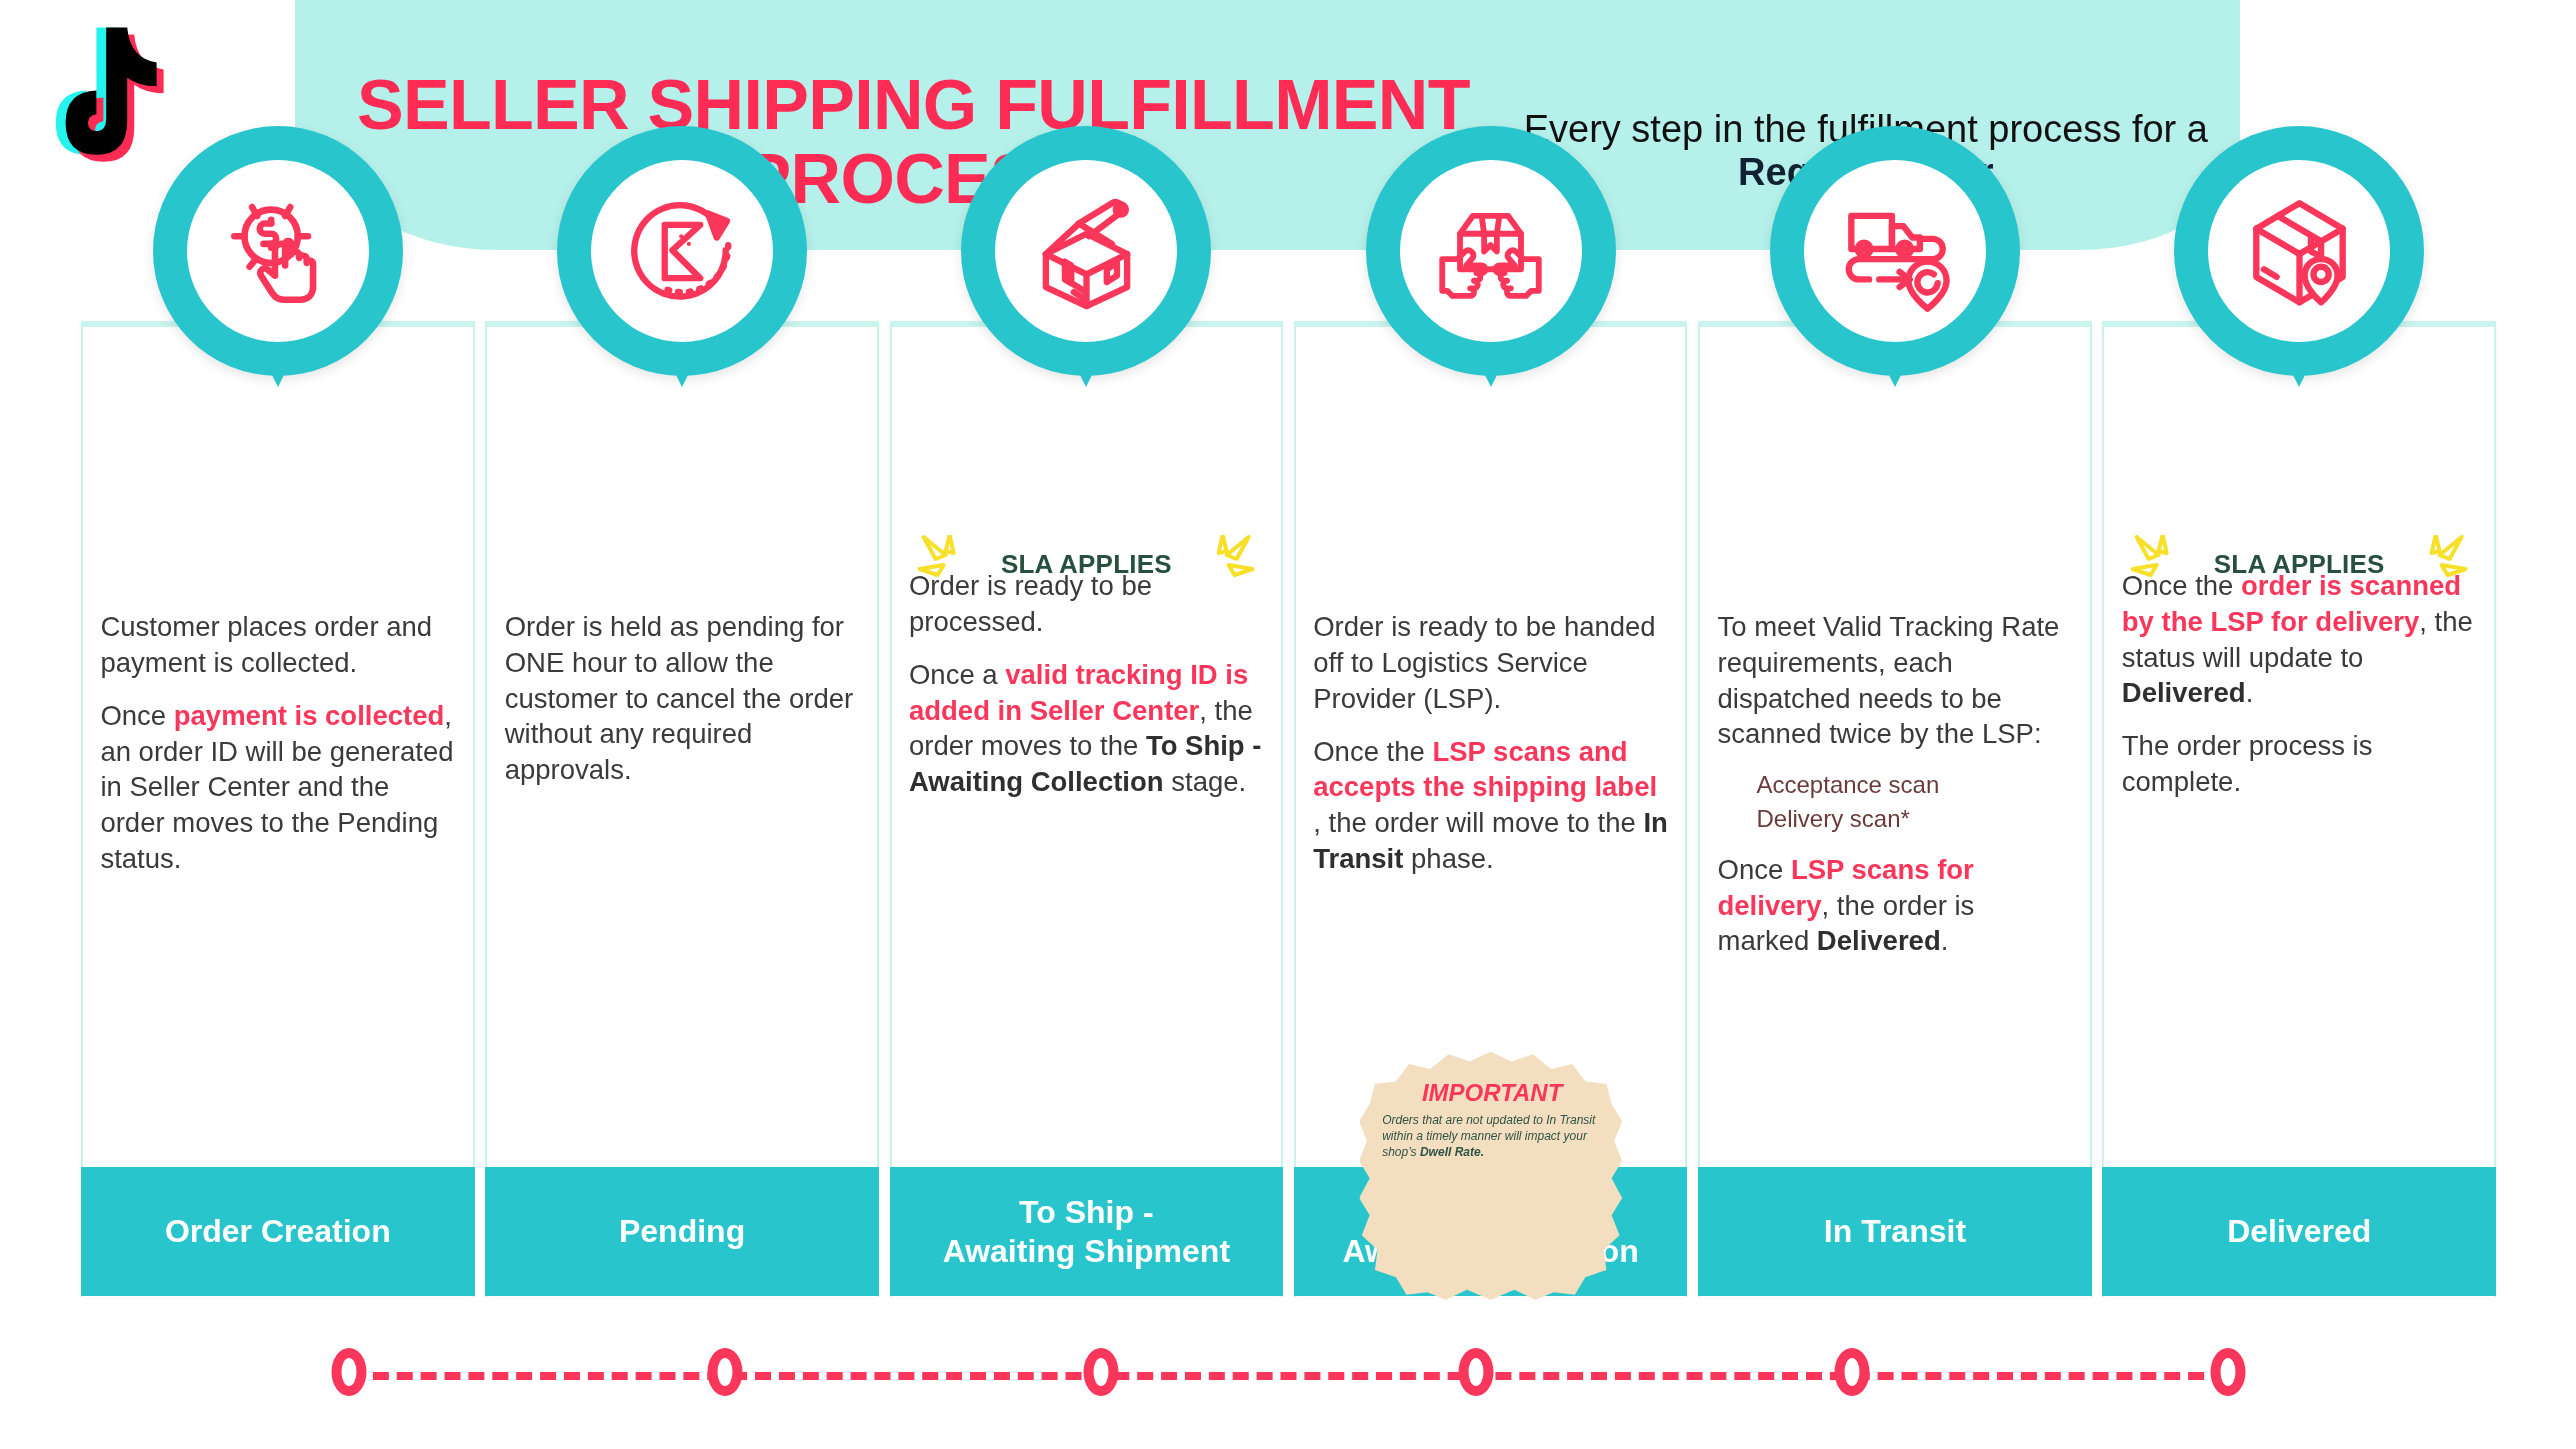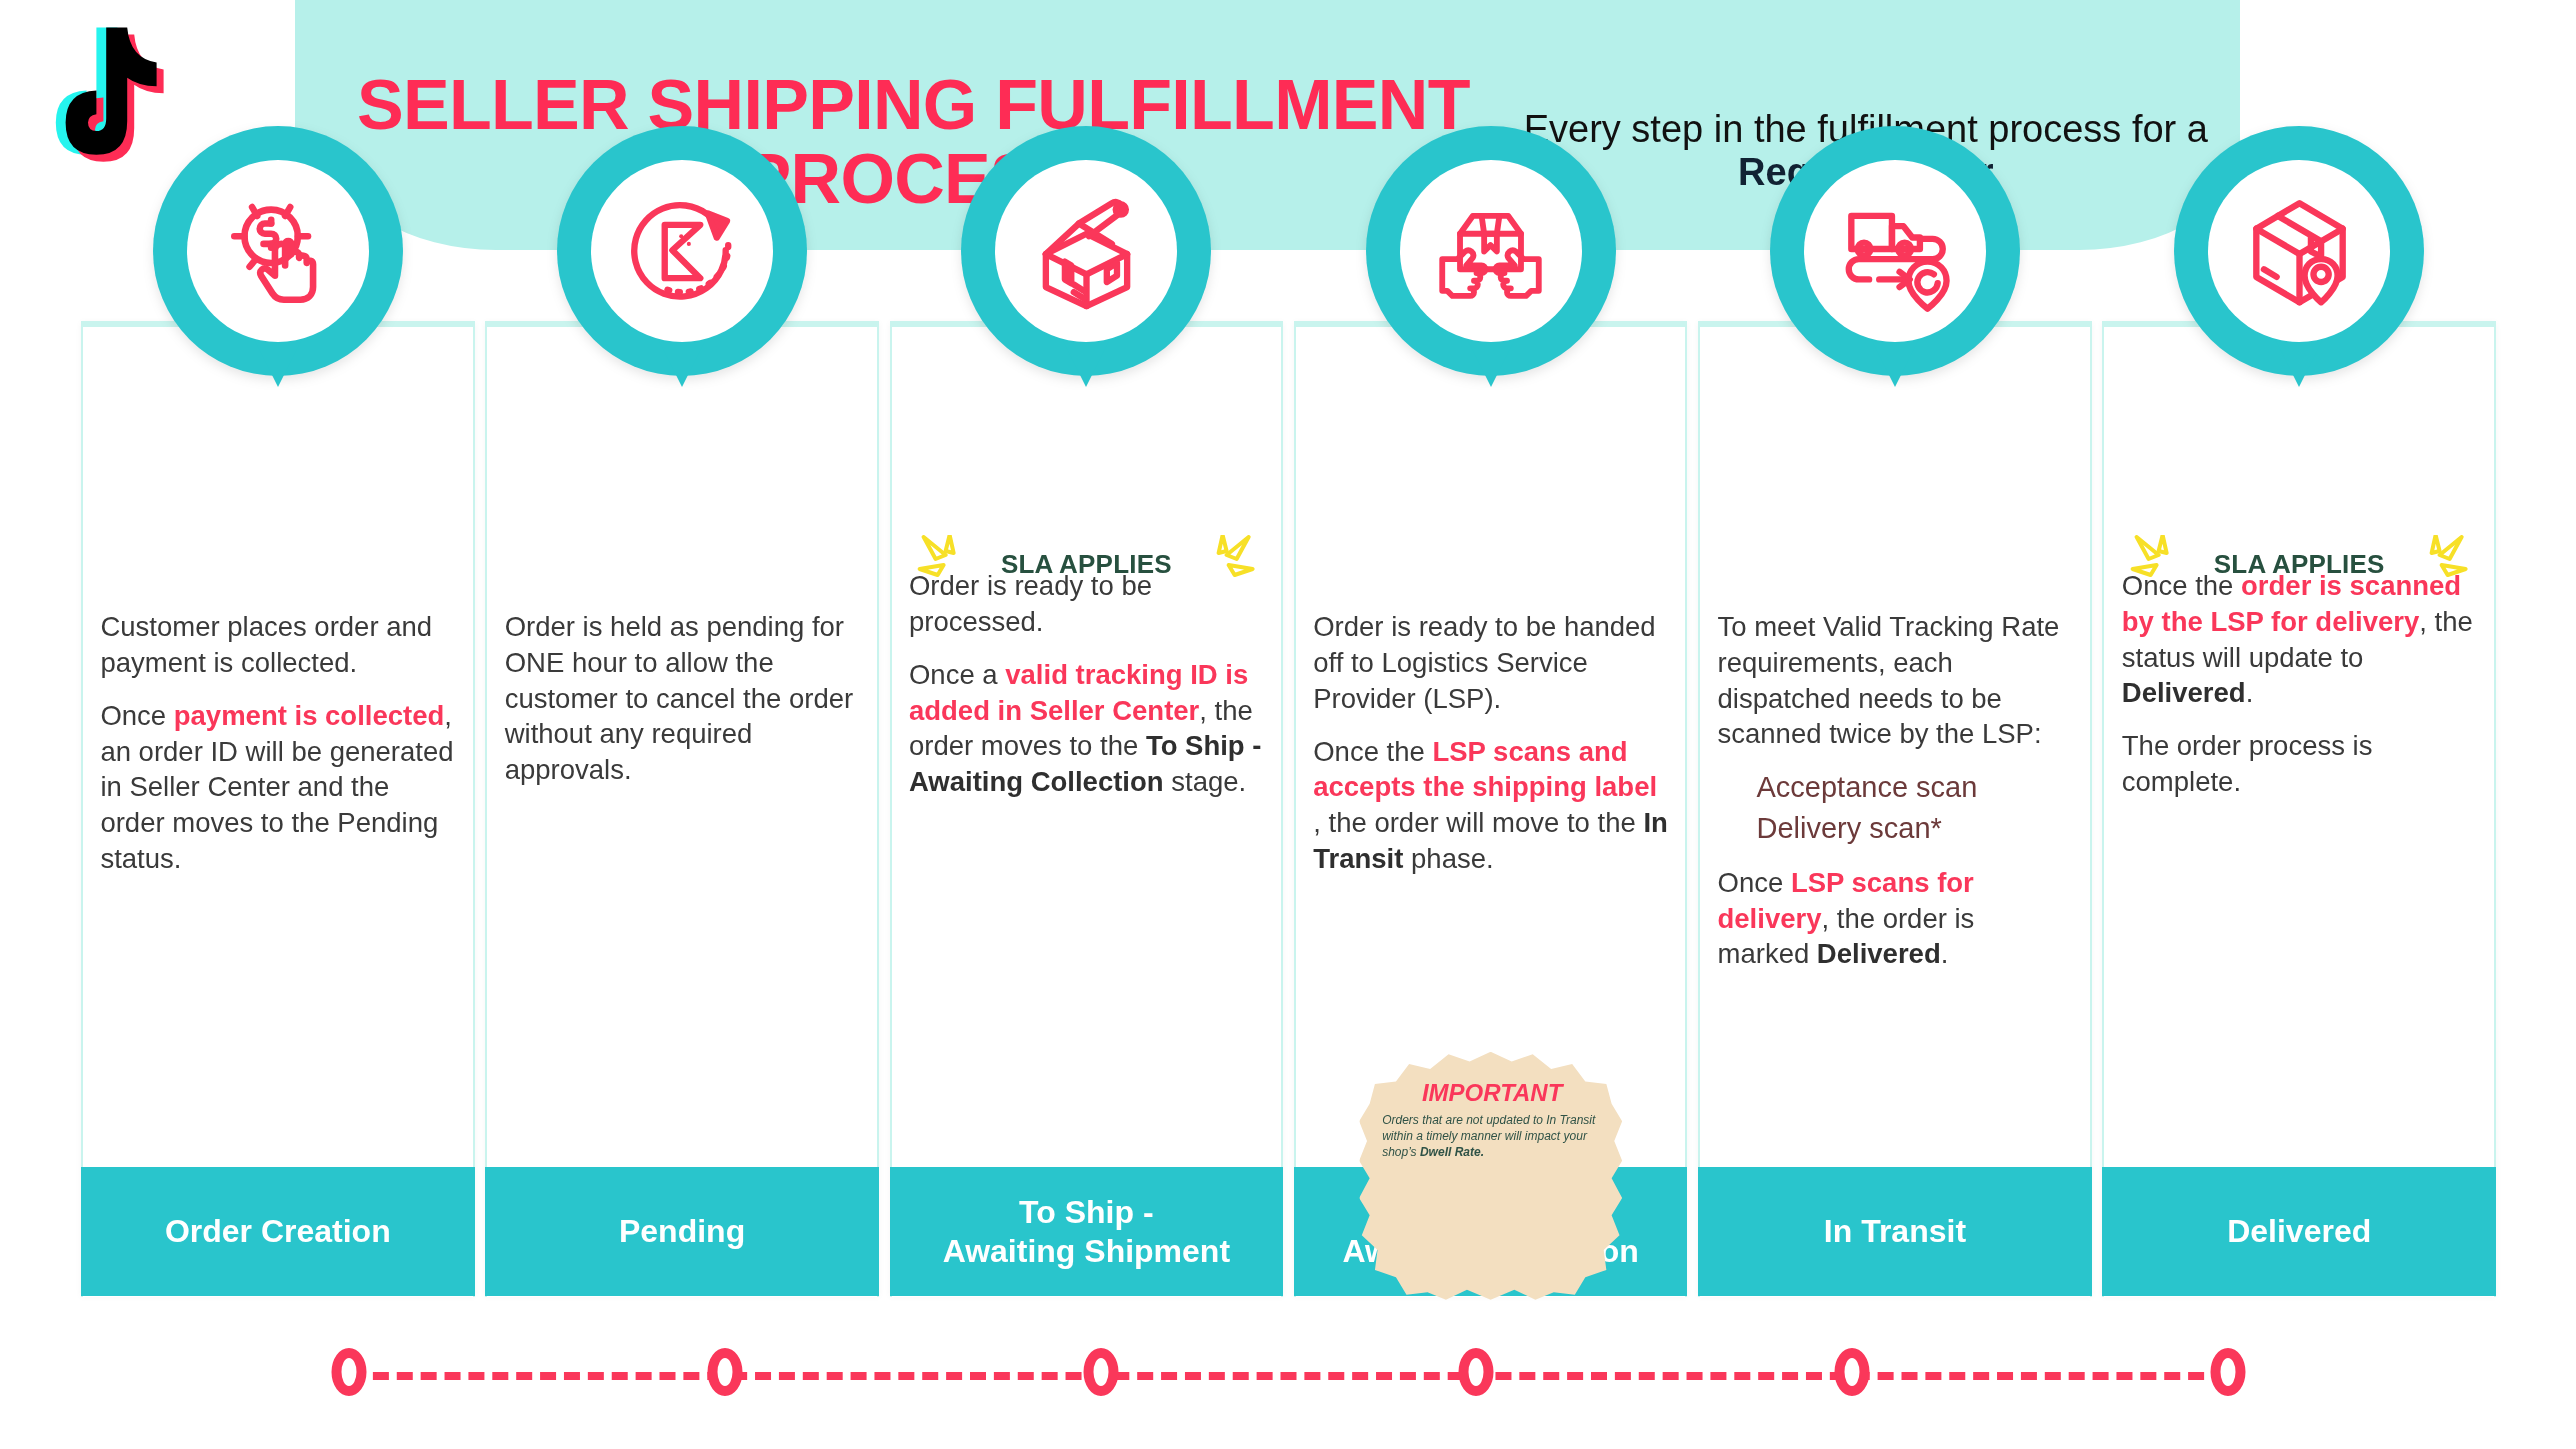--- a/index.html
+++ b/index.html
@@ -126,21 +126,21 @@
 
   
   .p{
     color:#3a3a3a;
     font-size:27.5px;
     line-height:1.30;
     margin-bottom:17.4px;
   }
   .p b{ font-weight:800; color:#2f2f2f; }
   .p .hl{ color:#fa375a; font-weight:800; }
-  .p.indent{ margin-left:39px; margin-bottom:2.7px; font-size:29px; color:#6c3a3a; }
+  .p.indent{ margin-left:39px; margin-bottom:2.7px; font-size:24px; color:#6c3a3a; }
   .p.indent.last{ margin-bottom:17.4px; }
   .note{
     position:absolute;
     left:17.4px; right:17.4px; bottom:16px;
     color:#2f5246;
     font-style:italic;
     font-size:22px;
     line-height:1.32;
   }
 

